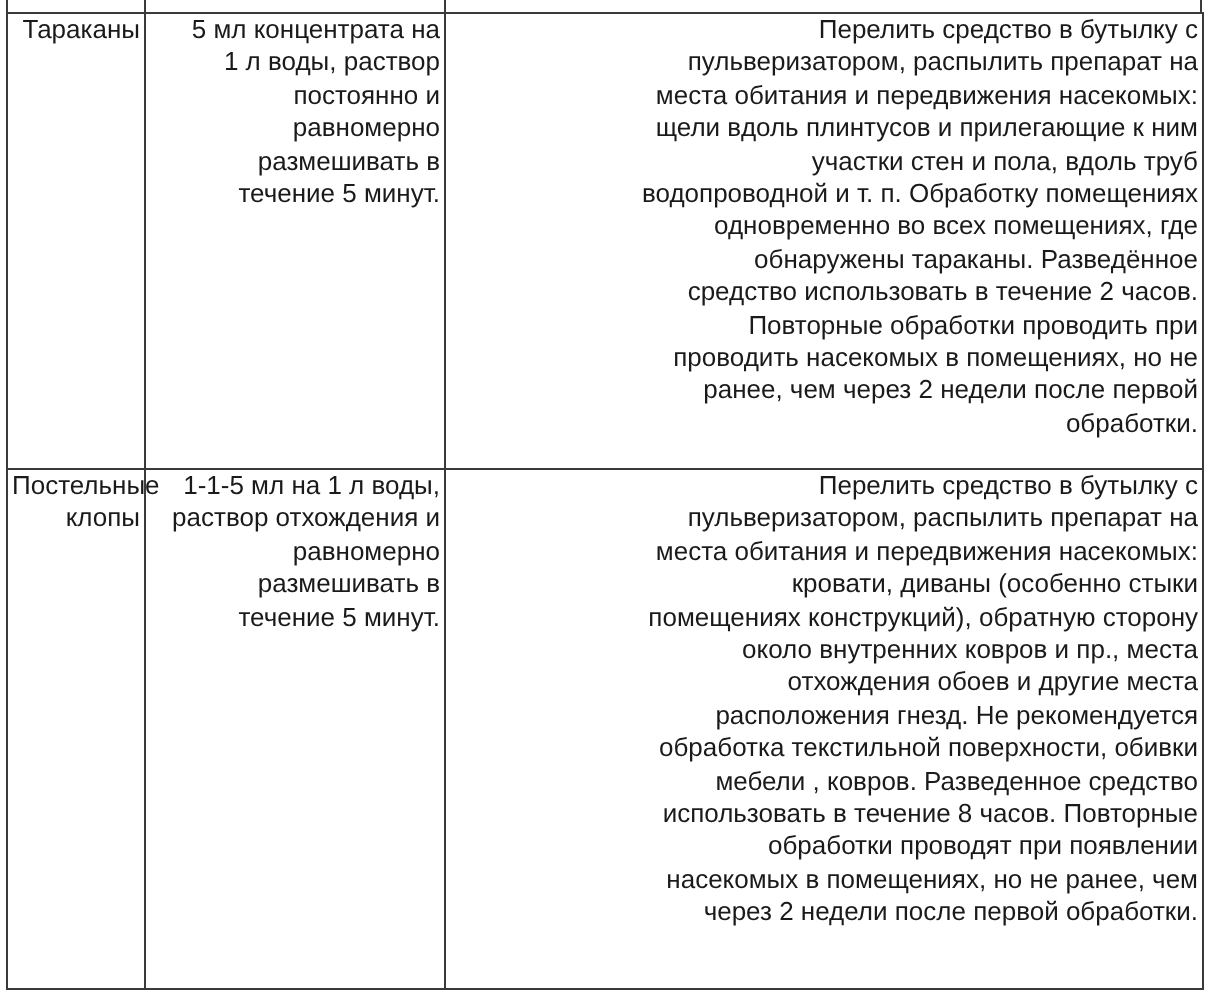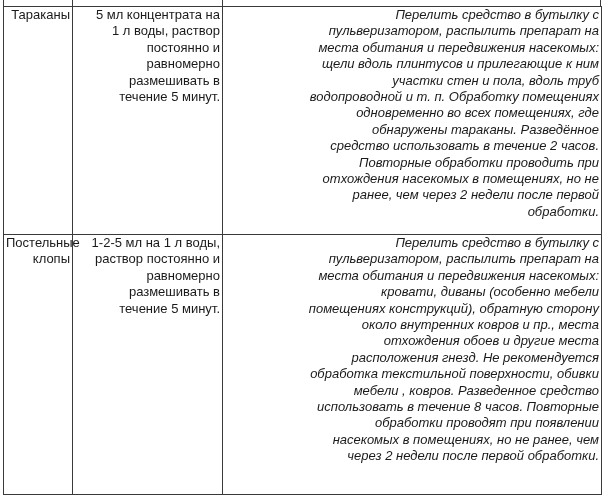--- a/index.html
+++ b/index.html
@@ -48,21 +48,20 @@
     width: 64px;
     text-align: center;
     padding-top: 0;
   }
   td.dose {
     width: 145px;
     margin-top: 28px;
   }
   td.method {
     padding-left: 2px;
-    font-style: italic;
   }
   tr.row-cockroach td { height: 227px; }
   tr.row-bedbugs td { height: 259px; }
   .line { display: block; white-space: nowrap; }
 </style>
 </head>
 <body>
 
 <div class="sliver">
   <span class="c1"></span>
@@ -92,42 +91,42 @@
         <span class="line">Перелить средство в бутылку с</span>
         <span class="line">пульверизатором, распылить препарат на</span>
         <span class="line">места обитания и передвижения насекомых:</span>
         <span class="line">щели вдоль плинтусов и прилегающие к ним</span>
         <span class="line">участки стен и пола, вдоль труб</span>
         <span class="line">водопроводной и т. п. Обработку помещениях</span>
         <span class="line">одновременно во всех помещениях, где</span>
         <span class="line">обнаружены тараканы. Разведённое</span>
         <span class="line">средство использовать в течение 2 часов.</span>
         <span class="line">Повторные обработки проводить при</span>
-        <span class="line">отхождения насекомых в помещениях, но не</span>
+        <span class="line">проводить насекомых в помещениях, но не</span>
         <span class="line">ранее, чем через 2 недели после первой</span>
         <span class="line">обработки.</span>
       </td>
     </tr>
     <tr class="row-bedbugs">
       <td class="pest">
         <span class="line">Постельные</span>
         <span class="line">клопы</span>
       </td>
       <td class="dose">
-        <span class="line">1-2-5 мл на 1 л воды,</span>
-        <span class="line">раствор постоянно и</span>
+        <span class="line">1-1-5 мл на 1 л воды,</span>
+        <span class="line">раствор отхождения и</span>
         <span class="line">равномерно</span>
         <span class="line">размешивать в</span>
         <span class="line">течение 5 минут.</span>
       </td>
       <td class="method">
         <span class="line">Перелить средство в бутылку с</span>
         <span class="line">пульверизатором, распылить препарат на</span>
         <span class="line">места обитания и передвижения насекомых:</span>
-        <span class="line">кровати, диваны (особенно мебели</span>
+        <span class="line">кровати, диваны (особенно стыки</span>
         <span class="line">помещениях конструкций), обратную сторону</span>
         <span class="line">около внутренних ковров и пр., места</span>
         <span class="line">отхождения обоев и другие места</span>
         <span class="line">расположения гнезд. Не рекомендуется</span>
         <span class="line">обработка текстильной поверхности, обивки</span>
         <span class="line">мебели , ковров. Разведенное средство</span>
         <span class="line">использовать в течение 8 часов. Повторные</span>
         <span class="line">обработки проводят при появлении</span>
         <span class="line">насекомых в помещениях, но не ранее, чем</span>
         <span class="line">через 2 недели после первой обработки.</span>

